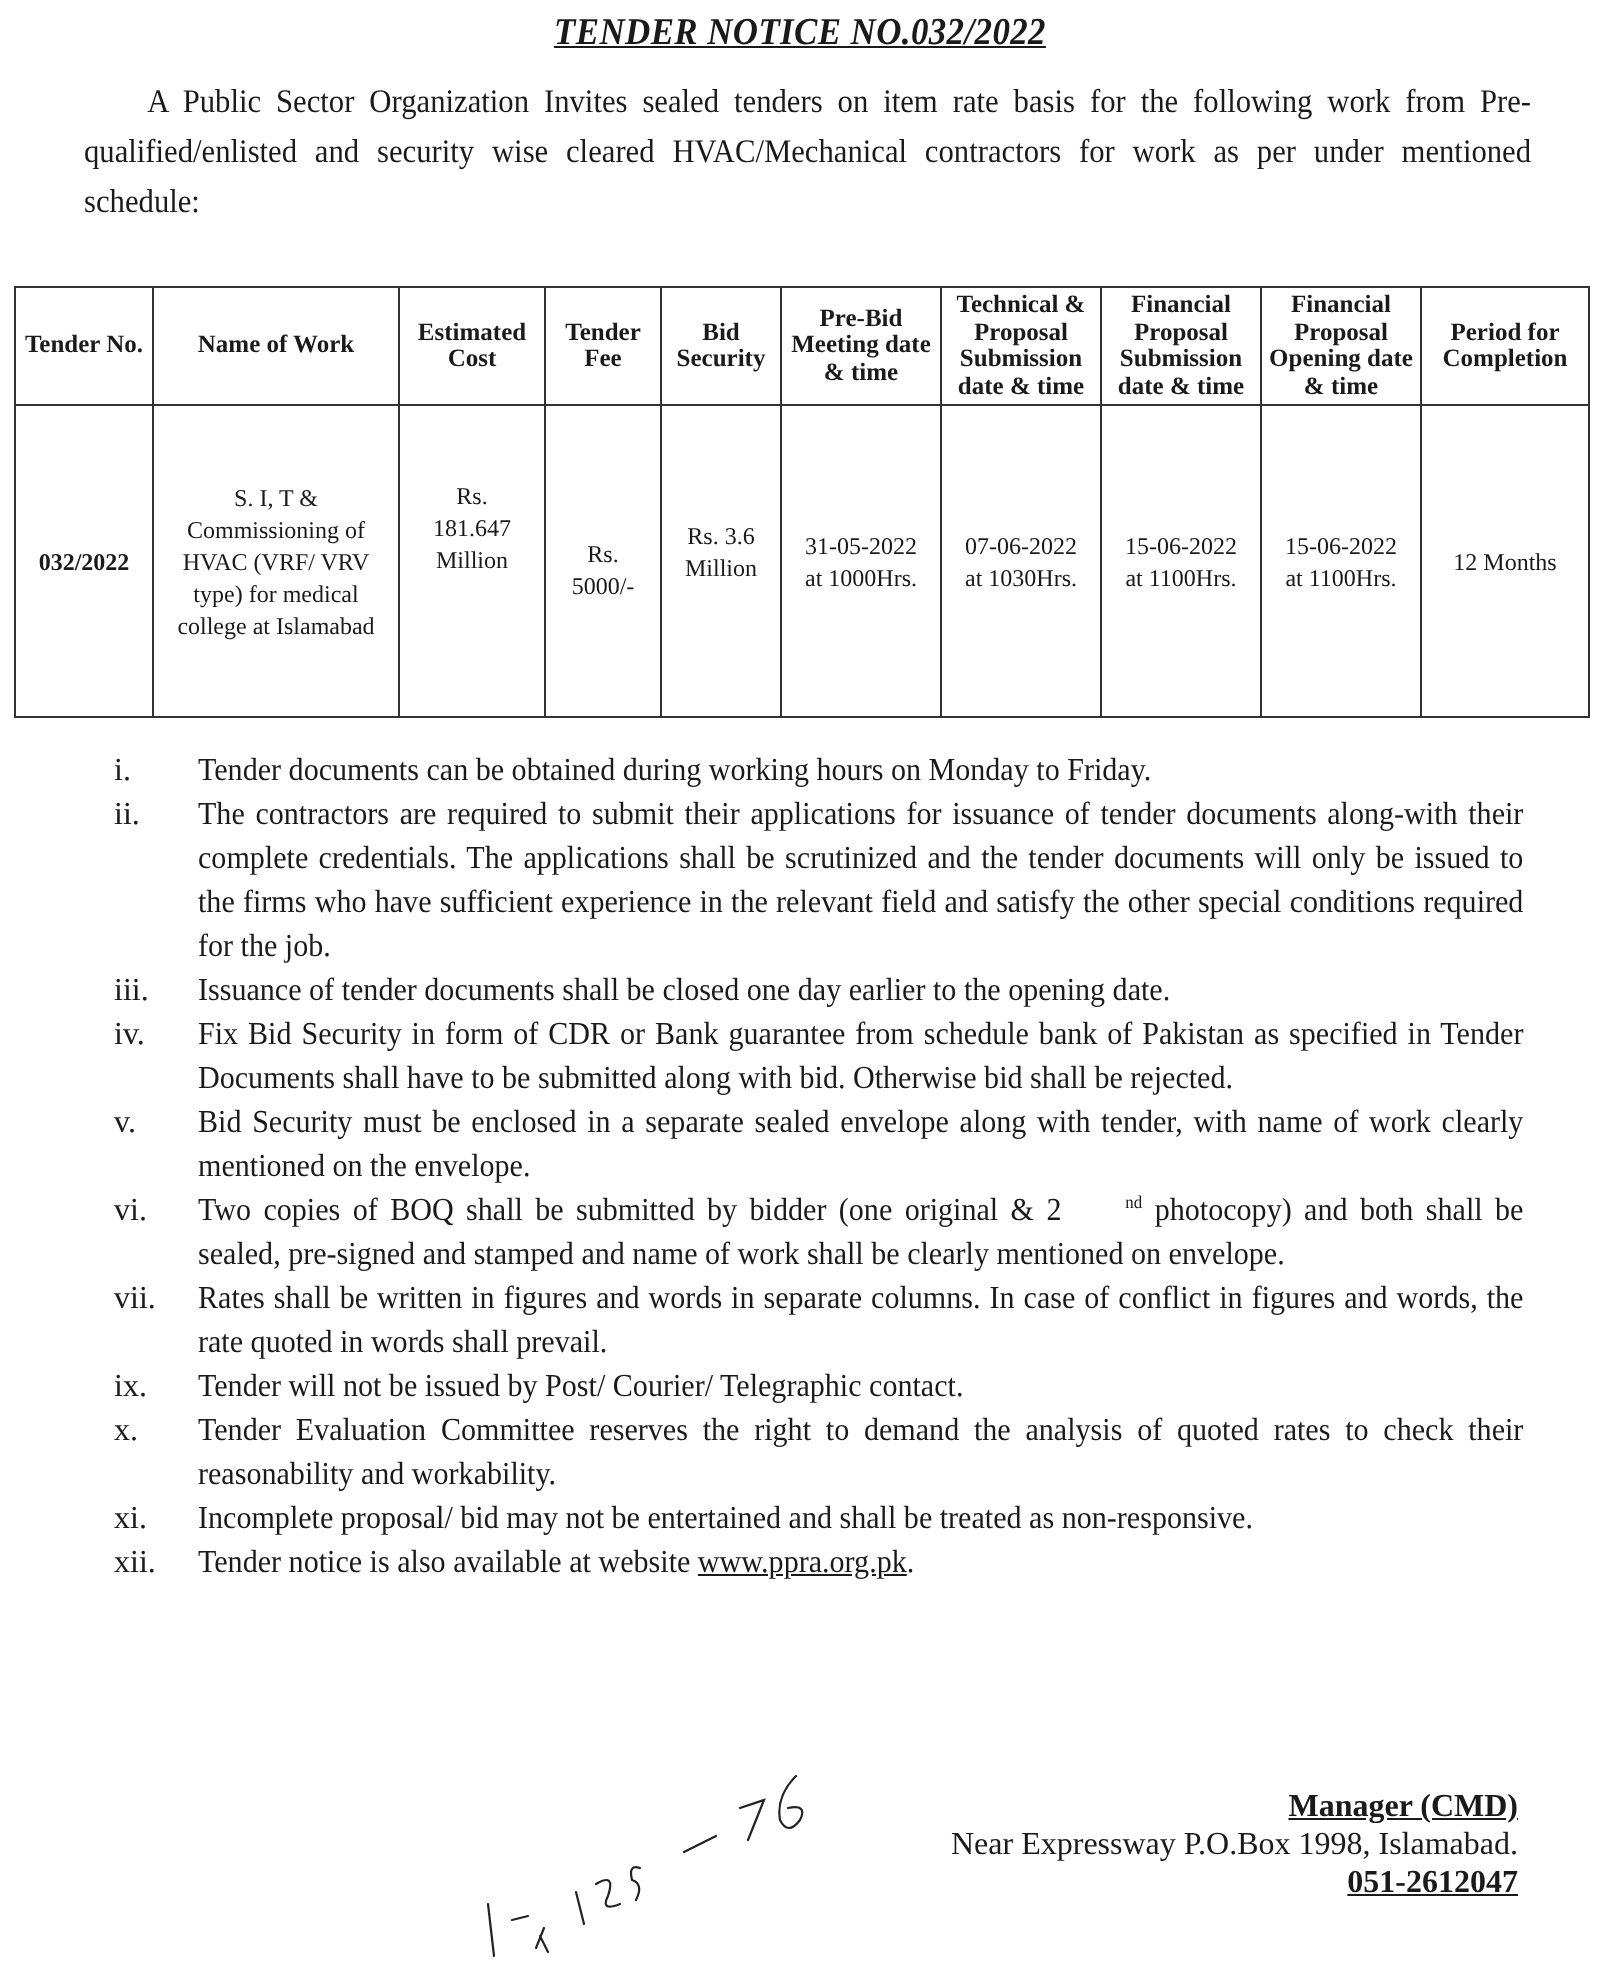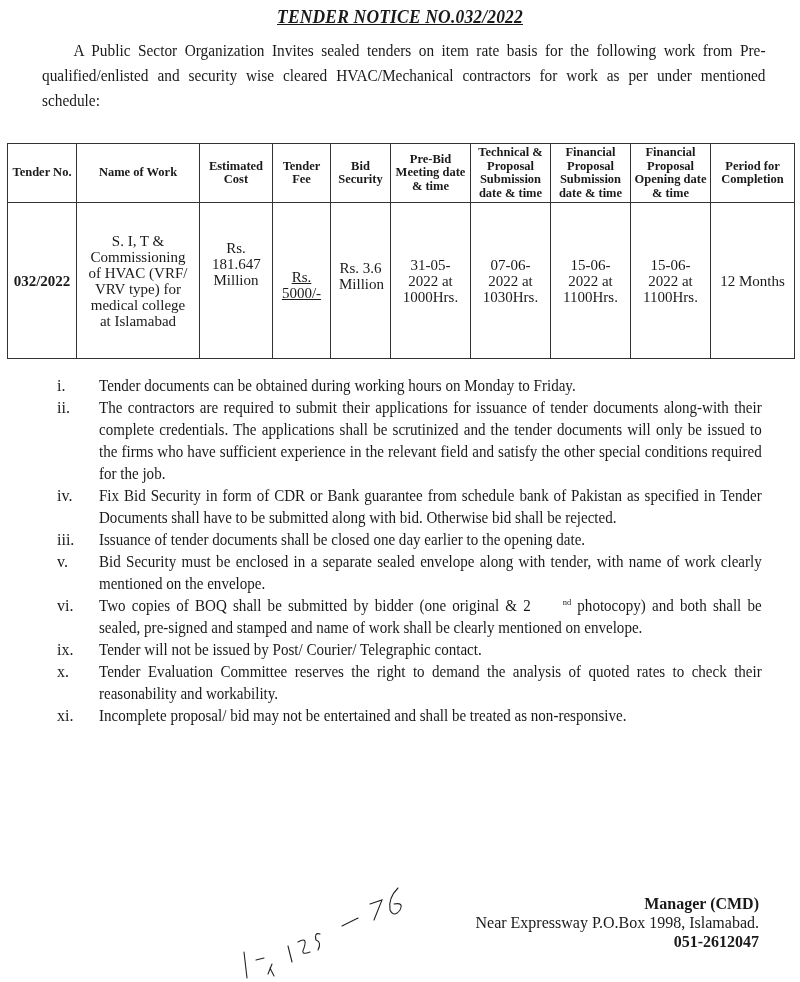--- a/index.html
+++ b/index.html
@@ -22,41 +22,41 @@
     position: absolute; top: 143px; left: 7px; width: 787px; height: 216px;
     border-collapse: collapse; table-layout: fixed;
   }
   table.sched th, table.sched td {
     border: 1.3px solid #333; text-align: center; vertical-align: middle;
     padding: 0 3px; font-size: 13px; line-height: 15px;
   }
   table.sched th {
     font-weight: bold; height: 58px; font-size: 12.5px; line-height: 13.5px;
   }
-  table.sched td { font-size: 15px; line-height: 16px; }
+  table.sched td { font-size: 12px; line-height: 16px; }
   td.tno { font-weight: bold; vertical-align: bottom; padding-bottom: 42px; }
   ol.conds {
     position: absolute; top: 375px; left: 0; margin: 0; padding: 0; list-style: none;
     width: 800px;
   }
   ol.conds li {
     position: relative; padding-left: 99px; width: 663px;
     font-size: 16px; line-height: 22px; text-align: justify;
   }
   ol.conds li .num {
     position: absolute; left: 57px; top: 0; font-size: 16px;
   }
   ol.conds li .txt { display: block; transform: scaleX(0.94); transform-origin: left top; width: 705px; }
   .url { text-decoration: underline; }
   sup { font-size: 9px; line-height: 0; margin-left: 34px; }
   .sig {
     position: absolute; right: 41px; top: 894px; text-align: right;
     font-size: 16px; line-height: 19px;
   }
-  .sig .bold { font-weight: bold; }
+  .sig .bold { font-weight: bold; text-decoration: underline; }
   .handwriting {
     position: absolute; left: 230px; top: 880px; width: 190px; height: 100px;
   }
 </style>
 </head>
 <body>
 
 <div class="title">TENDER NOTICE NO.032/2022</div>
 
 <div class="intro">A Public Sector Organization Invites sealed tenders on item rate basis for the following work from Pre-qualified/enlisted and security wise cleared HVAC/Mechanical contractors for work as per under mentioned schedule:</div>
@@ -86,67 +86,75 @@
       <th>Financial Proposal Submission date &amp; time</th>
       <th>Financial Proposal Opening date &amp; time</th>
       <th>Period for Completion</th>
     </tr>
   </thead>
   <tbody>
     <tr>
       <td class="tno">032/2022</td>
       <td style="padding:0 8px;">S. I, T &amp; Commissioning of HVAC (VRF/ VRV type) for medical college at Islamabad</td>
       <td style="padding:0 12px 34px;">Rs. 181.647 Million</td>
-      <td style="padding:8px 8px 0;text-decoration:underline;">Rs. 5000/-</td>
+      <td style="padding:8px 8px 0;">Rs. 5000/-</td>
       <td style="padding:0 8px 10px;">Rs. 3.6 Million</td>
       <td style="padding:0 6px;margin-top:16px;">31-05-2022 at 1000Hrs.</td>
       <td style="padding:0 6px;margin-left:11px;">07-06-2022 at 1030Hrs.</td>
       <td style="padding:0 6px;">15-06-2022 at 1100Hrs.</td>
       <td style="padding:0 6px;">15-06-2022 at 1100Hrs.</td>
       <td>12 Months</td>
     </tr>
   </tbody>
 </table>
 
 <ol class="conds">
   <li>
       <span class="num">i.</span>
       <span class="txt">Tender documents can be obtained during working hours on Monday to Friday.</span>
     </li>
   <li>
       <span class="num">ii.</span>
       <span class="txt">The contractors are required to submit their applications for issuance of tender documents along-with their complete credentials. The applications shall be scrutinized and the tender documents will only be issued to the firms who have sufficient experience in the relevant field and satisfy the other special conditions required for the job.</span>
     </li>
   <li>
+      <span class="num">iii.</span>
+      <span class="txt">Issuance of tender documents shall be closed one day earlier to the opening date.</span>
+    </li>
+  <li>
       <span class="num">iv.</span>
       <span class="txt">Fix Bid Security in form of CDR or Bank guarantee from schedule bank of Pakistan as specified in Tender Documents shall have to be submitted along with bid. Otherwise bid shall be rejected.</span>
-    </li>
-  <li>
-      <span class="num">iii.</span>
-      <span class="txt">Issuance of tender documents shall be closed one day earlier to the opening date.</span>
     </li>
   <li>
       <span class="num">v.</span>
       <span class="txt">Bid Security must be enclosed in a separate sealed envelope along with tender, with name of work clearly mentioned on the envelope.</span>
     </li>
   <li>
       <span class="num">vi.</span>
       <span class="txt"><span>Two copies of BOQ shall be submitted by bidder (one original &amp; 2</span><sup>nd</sup><span> photocopy) and both shall be sealed, pre-signed and stamped and name of work  shall be clearly mentioned on envelope.</span></span>
+    </li>
+  <li>
+      <span class="num">vii.</span>
+      <span class="txt">Rates shall be written in figures and words in separate columns. In case of conflict in figures and words, the rate quoted in words shall prevail.</span>
     </li>
   <li>
       <span class="num">ix.</span>
       <span class="txt">Tender will not be issued by Post/ Courier/ Telegraphic contact.</span>
     </li>
   <li>
       <span class="num">x.</span>
       <span class="txt">Tender Evaluation Committee reserves the right to demand the analysis of quoted rates to check their reasonability and workability.</span>
     </li>
   <li>
       <span class="num">xi.</span>
       <span class="txt">Incomplete proposal/ bid may not be entertained and shall be treated as non-responsive.</span>
+    </li>
+  <li>
+      <span class="num">xii.</span>
+      <span class="txt"><span>Tender notice is also available at website </span><span class="url">www.ppra.org.pk</span><span>.</span></span>
     </li>
 </ol>
 
 <svg class="handwriting" viewBox="0 0 190 100">
   <g fill="none" stroke="#222" stroke-width="1.1" stroke-linecap="round">
     <path d="M14 72 L17 98"></path>
     <path d="M26 80 L34 78"></path>
     <path d="M40 88 L44 96 M42 84 L38 94"></path>
     <path d="M58 66 L62 82"></path>
     <path d="M68 62 Q78 56 74 68 Q70 76 80 72"></path>

